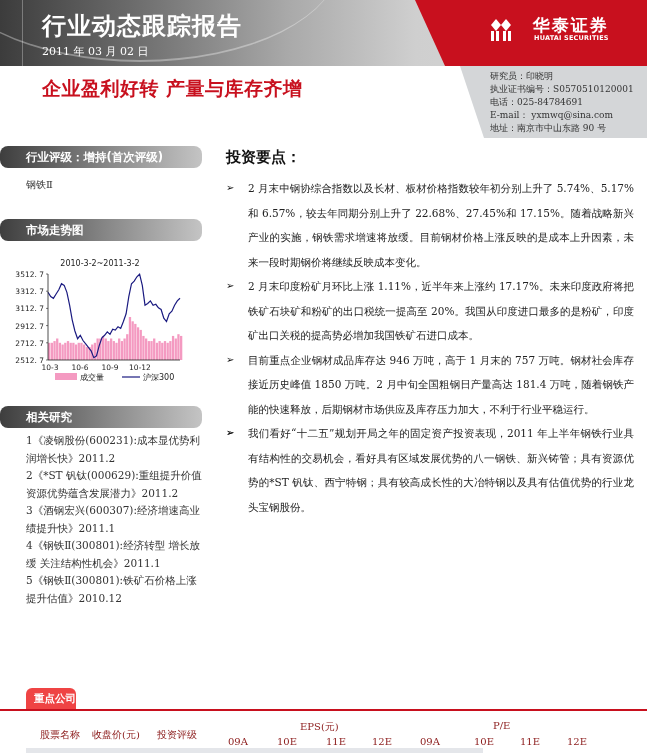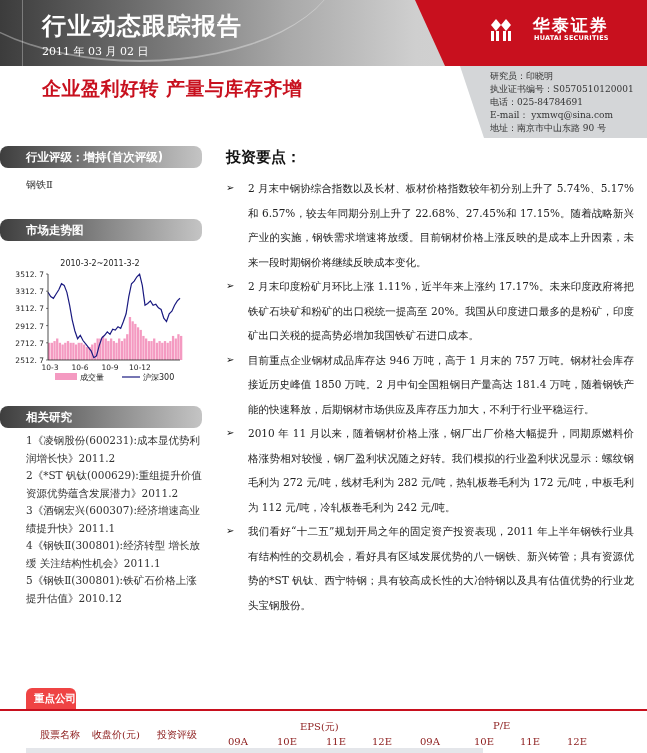--- a/index.html
+++ b/index.html
@@ -187,21 +187,20 @@
   <div class="point">
     <span class="bullet">➢</span>
     <span>2 月末印度粉矿月环比上涨 1.11%，近半年来上涨约 17.17%。未来印度政府将把铁矿石块矿和粉矿的出口税统一提高至 20%。我国从印度进口最多的是粉矿，印度矿出口关税的提高势必增加我国铁矿石进口成本。</span>
   </div>
   <div class="point">
     <span class="bullet">➢</span>
     <span>目前重点企业钢材成品库存达 946 万吨，高于 1 月末的 757 万吨。钢材社会库存接近历史峰值 1850 万吨。2 月中旬全国粗钢日产量高达 181.4 万吨，随着钢铁产能的快速释放，后期钢材市场供应及库存压力加大，不利于行业平稳运行。</span>
   </div>
   <div class="point">
     <span class="bullet">➢</span>
-    <span>2010 年 11 月以来，随着钢材价格上涨，钢厂出厂价格大幅提升，同期原燃料价格涨势相对较慢，钢厂盈利状况随之好转。我们模拟的行业盈利状况显示：螺纹钢毛利为 272 元/吨，线材毛利为 282 元/吨，热轧板卷毛利为 172 元/吨，中板毛利为 112 元/吨，冷轧板卷毛利为 242 元/吨。</span>
   </div>
   <div class="point">
     <span class="bullet">➢</span>
     <span>我们看好“十二五”规划开局之年的固定资产投资表现，2011 年上半年钢铁行业具有结构性的交易机会，看好具有区域发展优势的八一钢铁、新兴铸管；具有资源优势的*ST 钒钛、西宁特钢；具有较高成长性的大冶特钢以及具有估值优势的行业龙头宝钢股份。</span>
   </div>
 </div>
 
 <div class="key-tab">
   <span>重点公司</span>
 </div>

